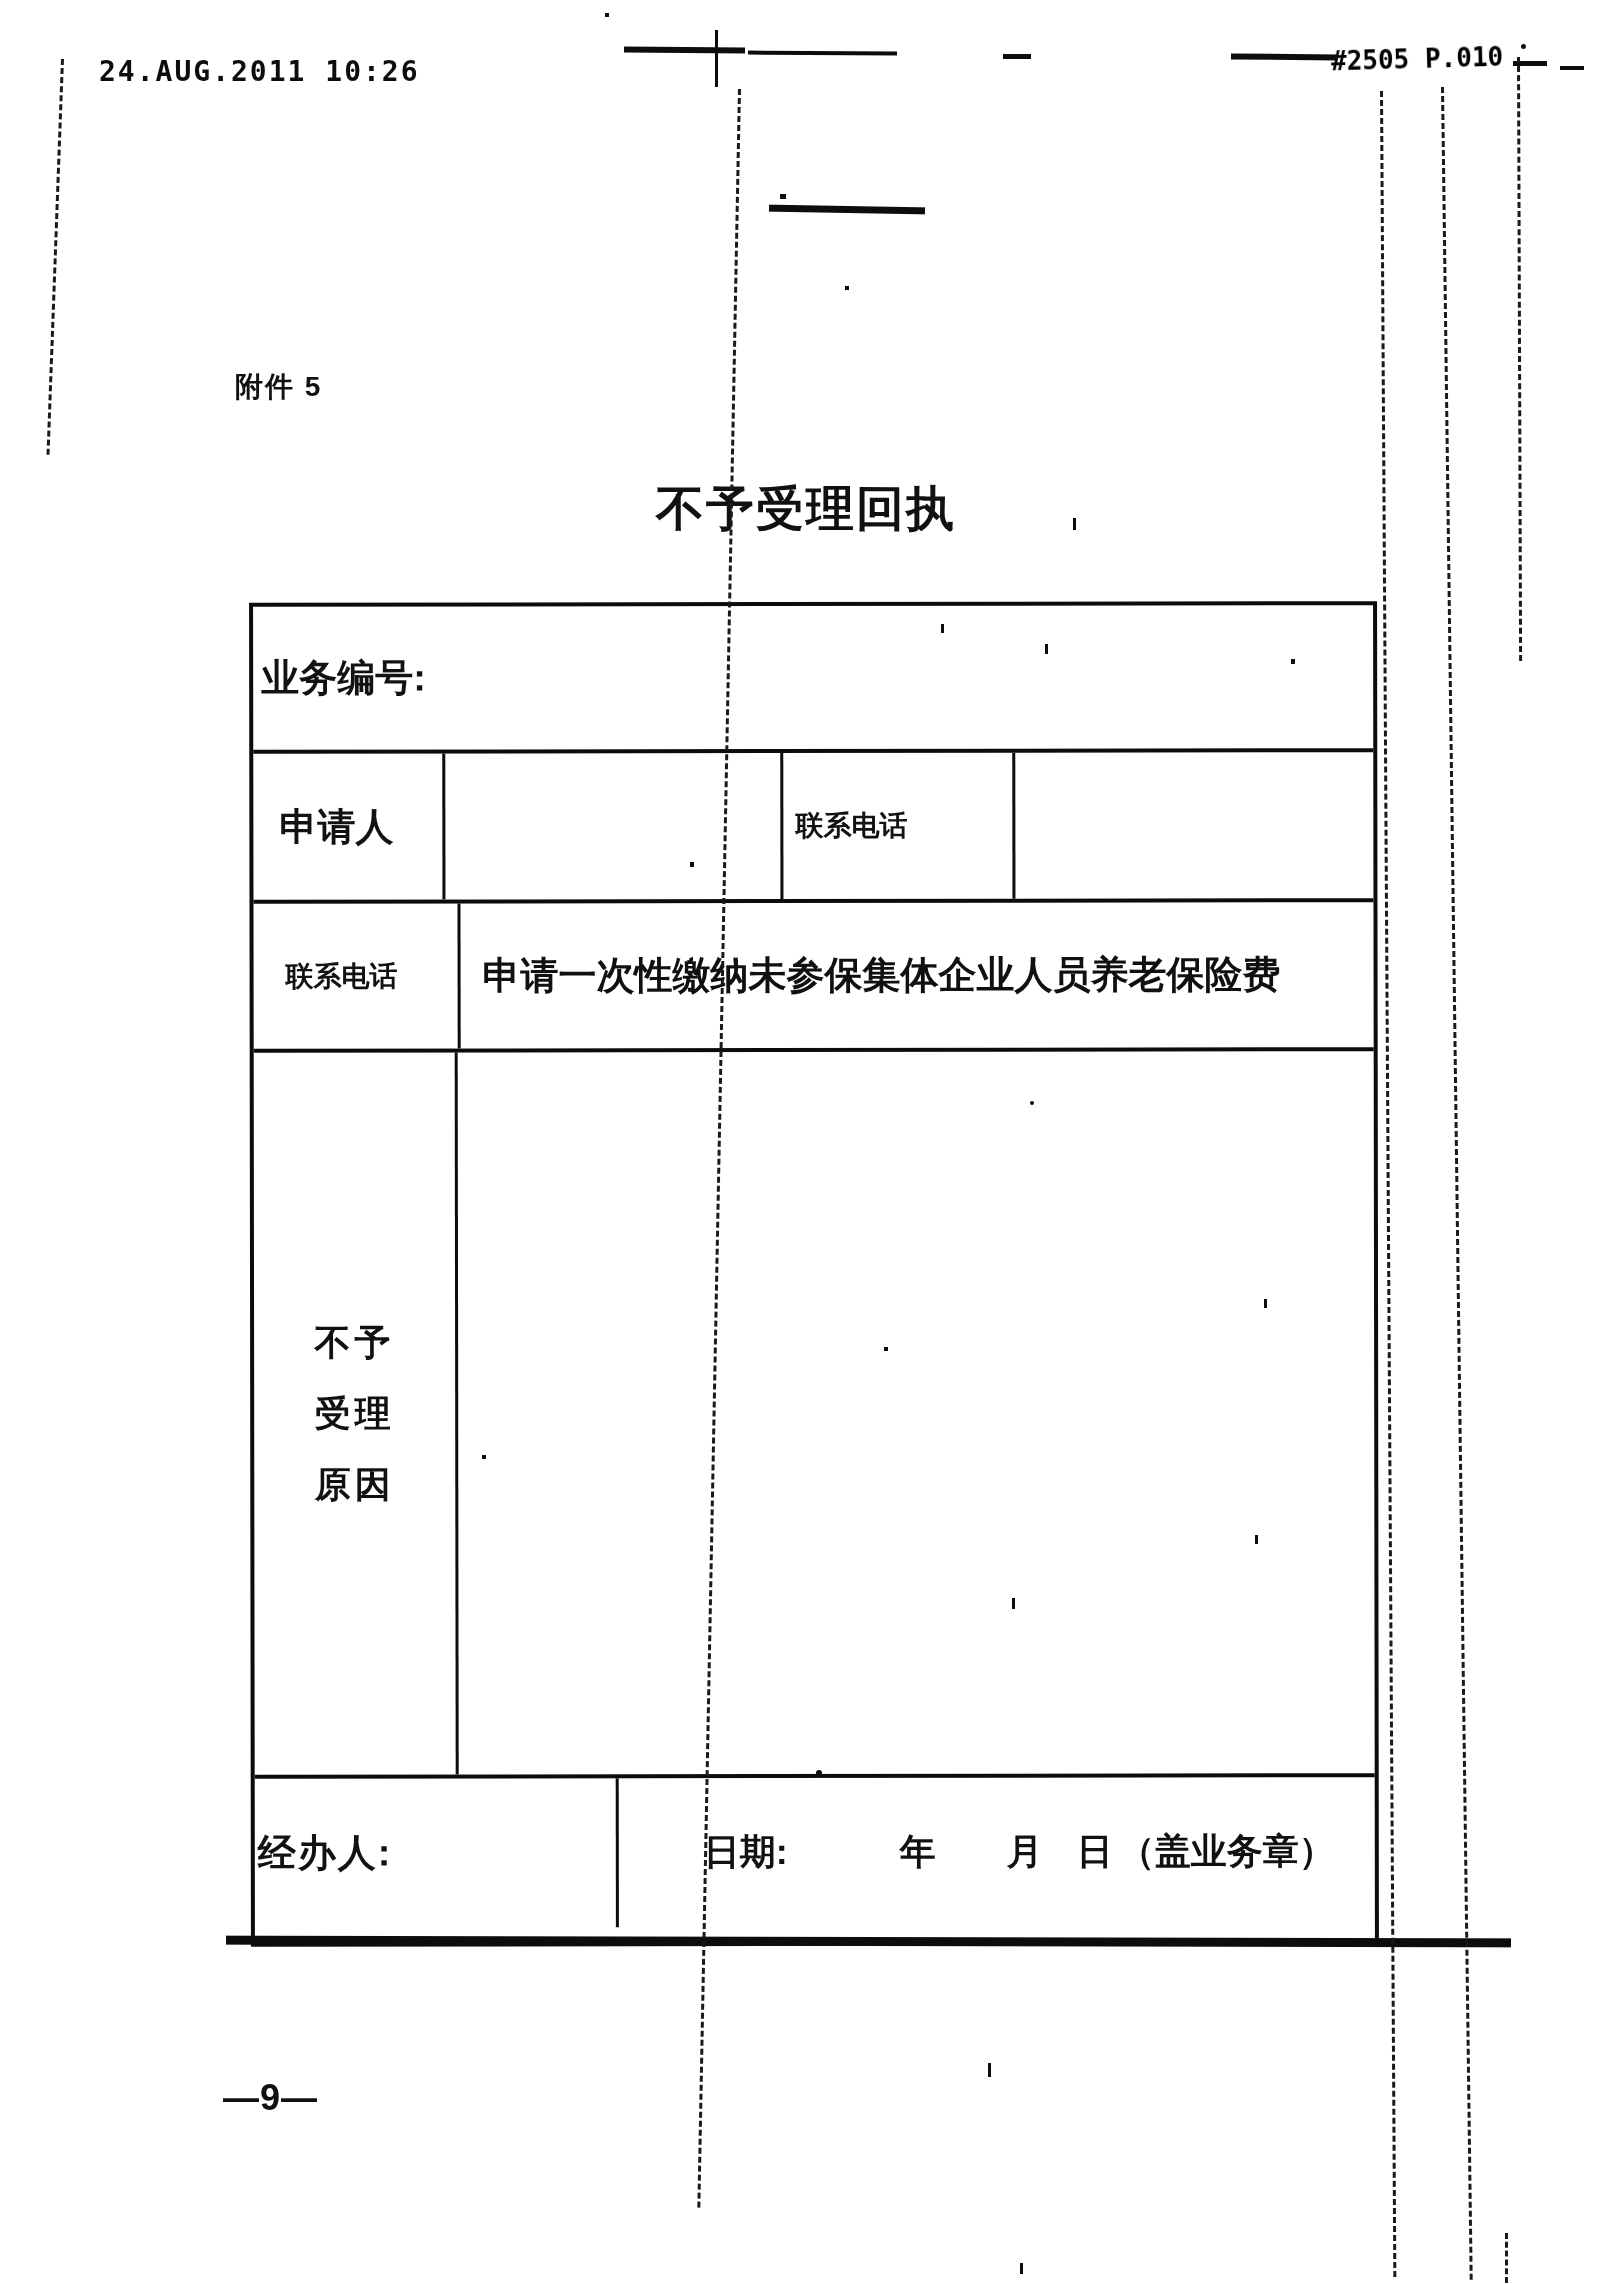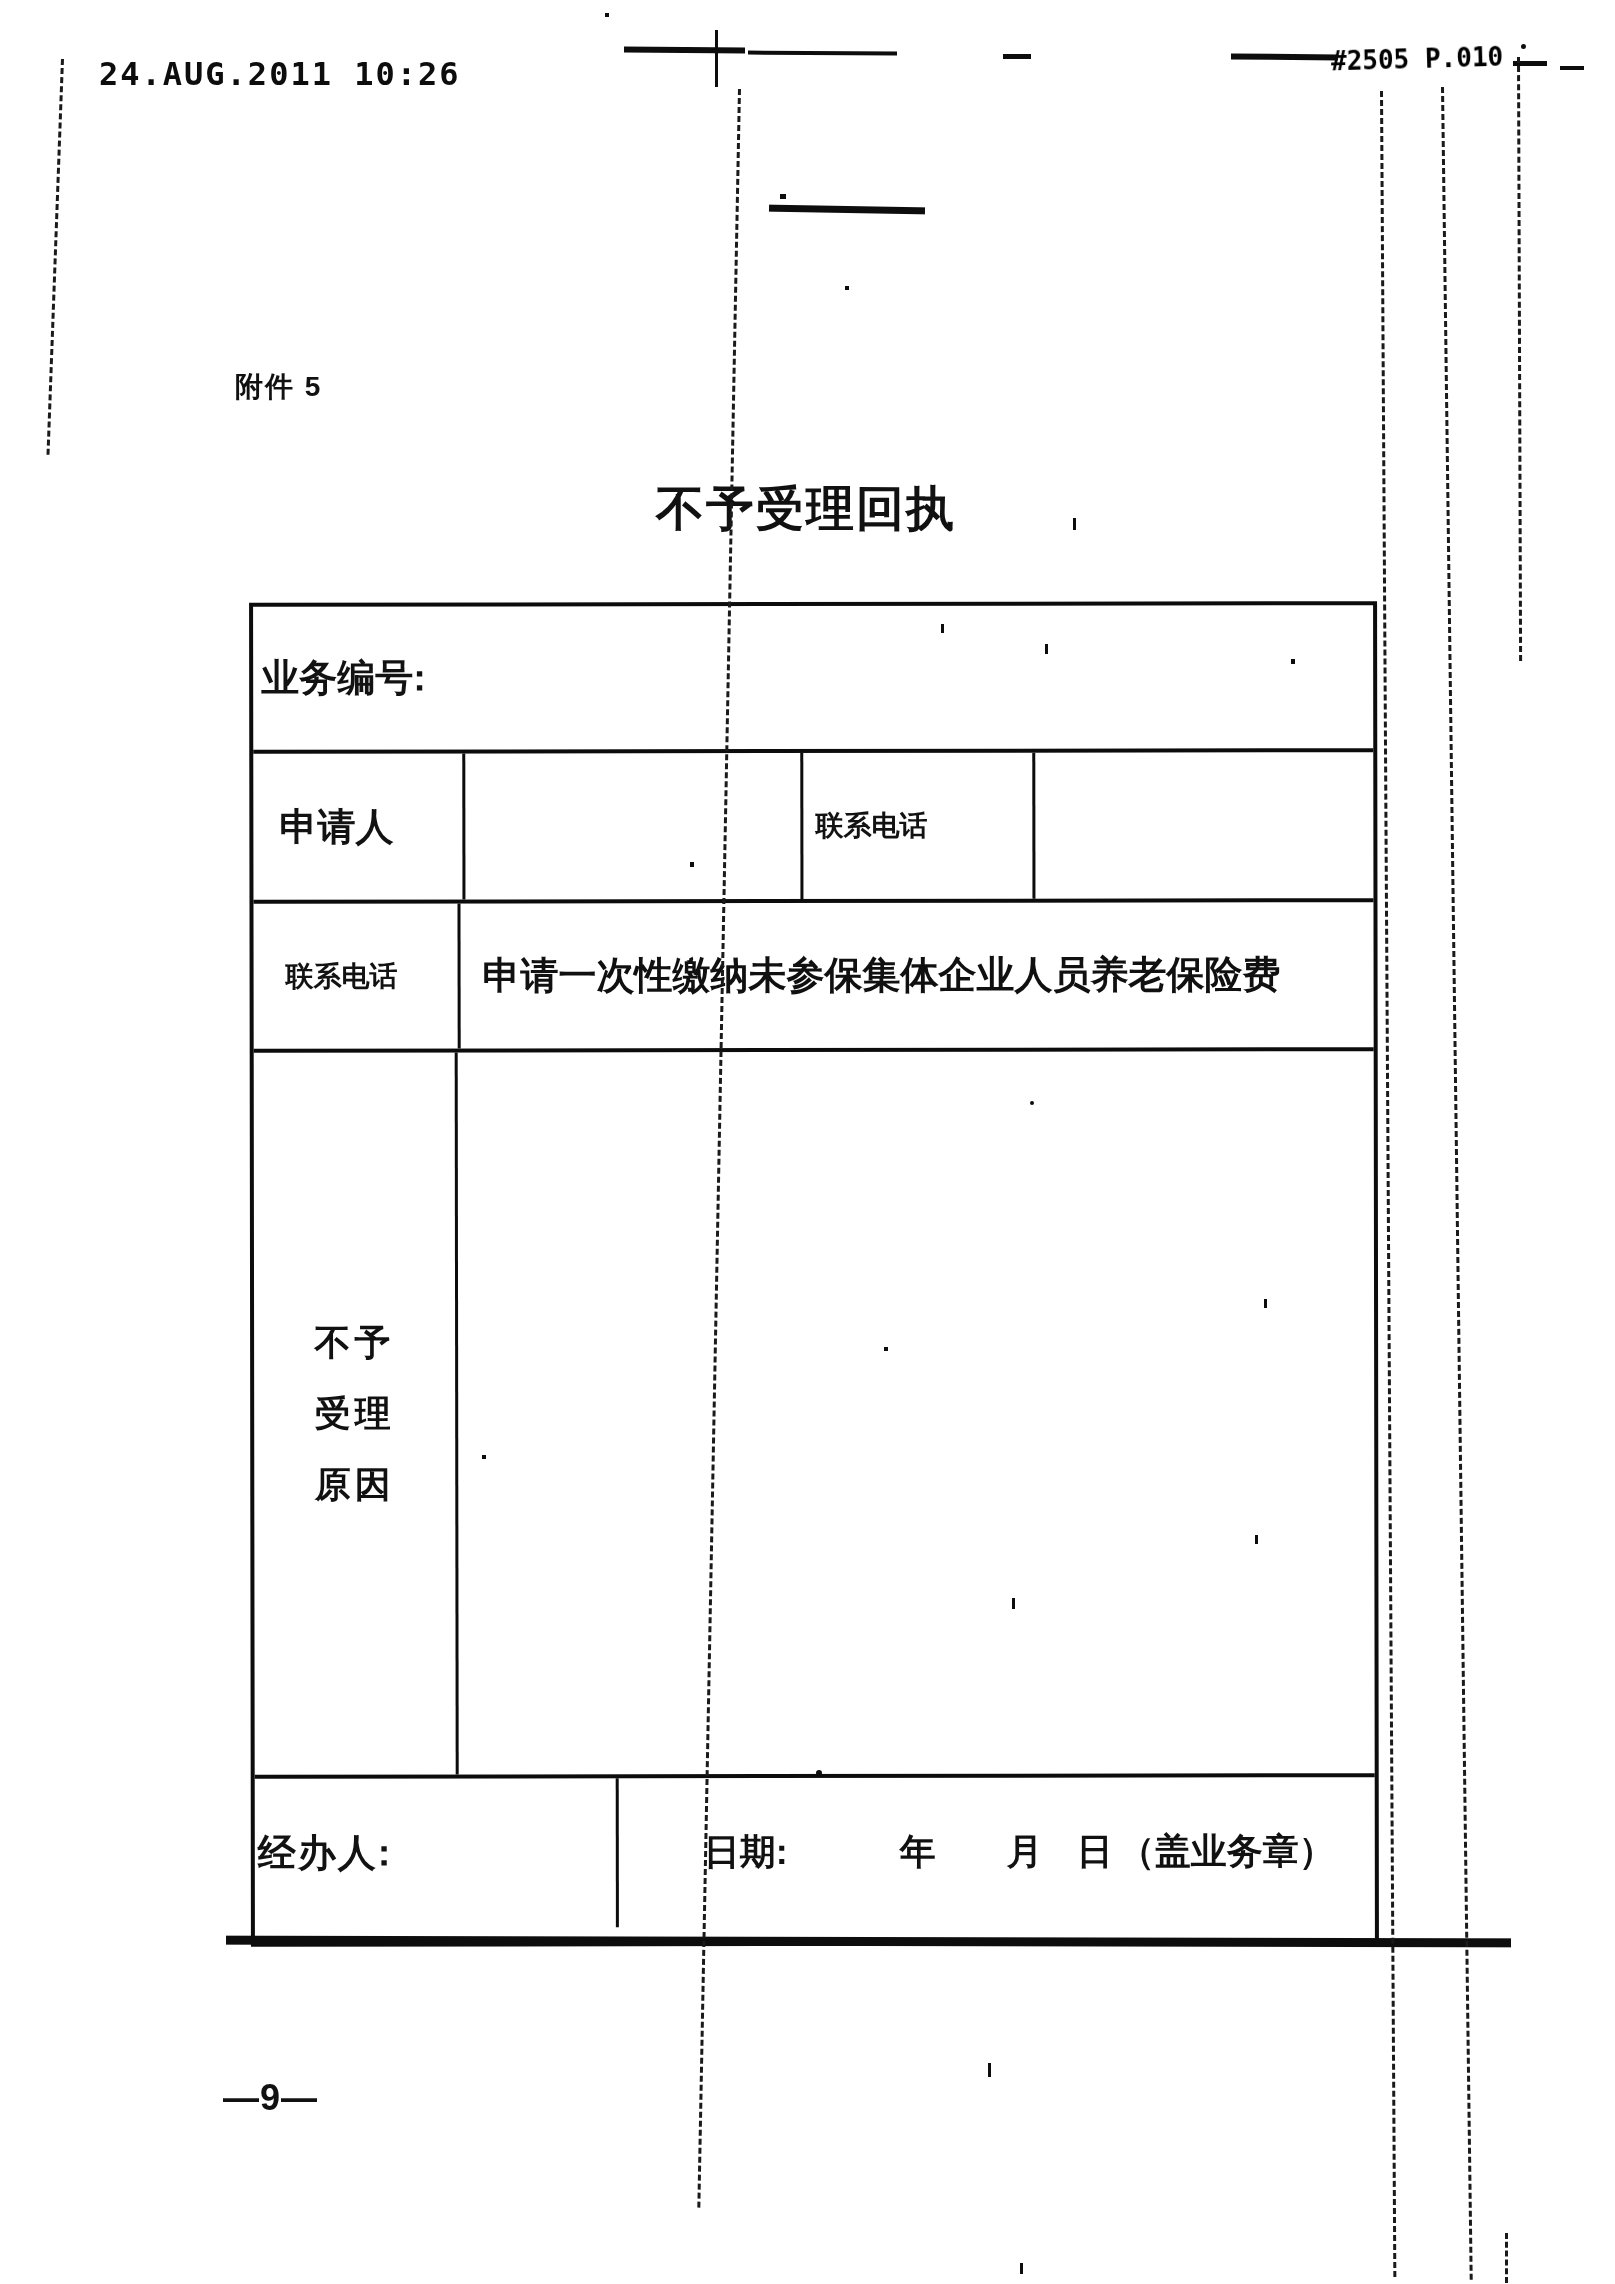--- a/index.html
+++ b/index.html
@@ -8,21 +8,21 @@
     width:1616px;height:2285px;
     background:#ffffff;
     overflow:hidden;
     font-family:"Liberation Sans","DejaVu Sans",sans-serif;
     color:#111;
   }
   .abs{position:absolute;}
   
   .fax-stamp{
     font-family:"DejaVu Sans Mono","Liberation Mono",monospace;
-    font-weight:bold;font-size:32px;letter-spacing:2px;color:#0d0d0d;
+    font-weight:bold;font-size:28px;letter-spacing:2px;color:#0d0d0d;
   }
   .fax-stamp-right{
     font-family:"DejaVu Sans Mono","Liberation Mono",monospace;
     font-weight:bold;font-size:26px;letter-spacing:0px;color:#0d0d0d;
     transform:rotate(-1.6deg);filter:blur(0.7px) contrast(1.4);
   }
   
   .attachment{font-size:28px;font-weight:600;letter-spacing:2px;}
   .doc-title{font-size:48px;font-weight:700;letter-spacing:2px;}
   .page-no{font-size:36px;font-weight:700;letter-spacing:1px;}
@@ -65,21 +65,21 @@
   <div class="doc-table">
 
     <div class="t-row bb" style="height:147px;">
       <div class="cell" style="width:100%;padding-left:8px;">
         <span class="lbl">业务编号:</span>
         <span></span>
       </div>
     </div>
 
     <div class="t-row bb" style="height:150px;">
-      <div class="cell br" style="width:212px;padding-left:26px;">
+      <div class="cell br" style="width:192px;padding-left:26px;">
         <span class="lbl">申请人</span>
       </div>
       <div class="cell br" style="width:338px;">
         <span></span>
       </div>
       <div class="cell br" style="width:232px;padding-left:12px;">
         <span class="lbl-sm">联系电话</span>
       </div>
       <div class="cell" style="flex:1;">
         <span></span>

